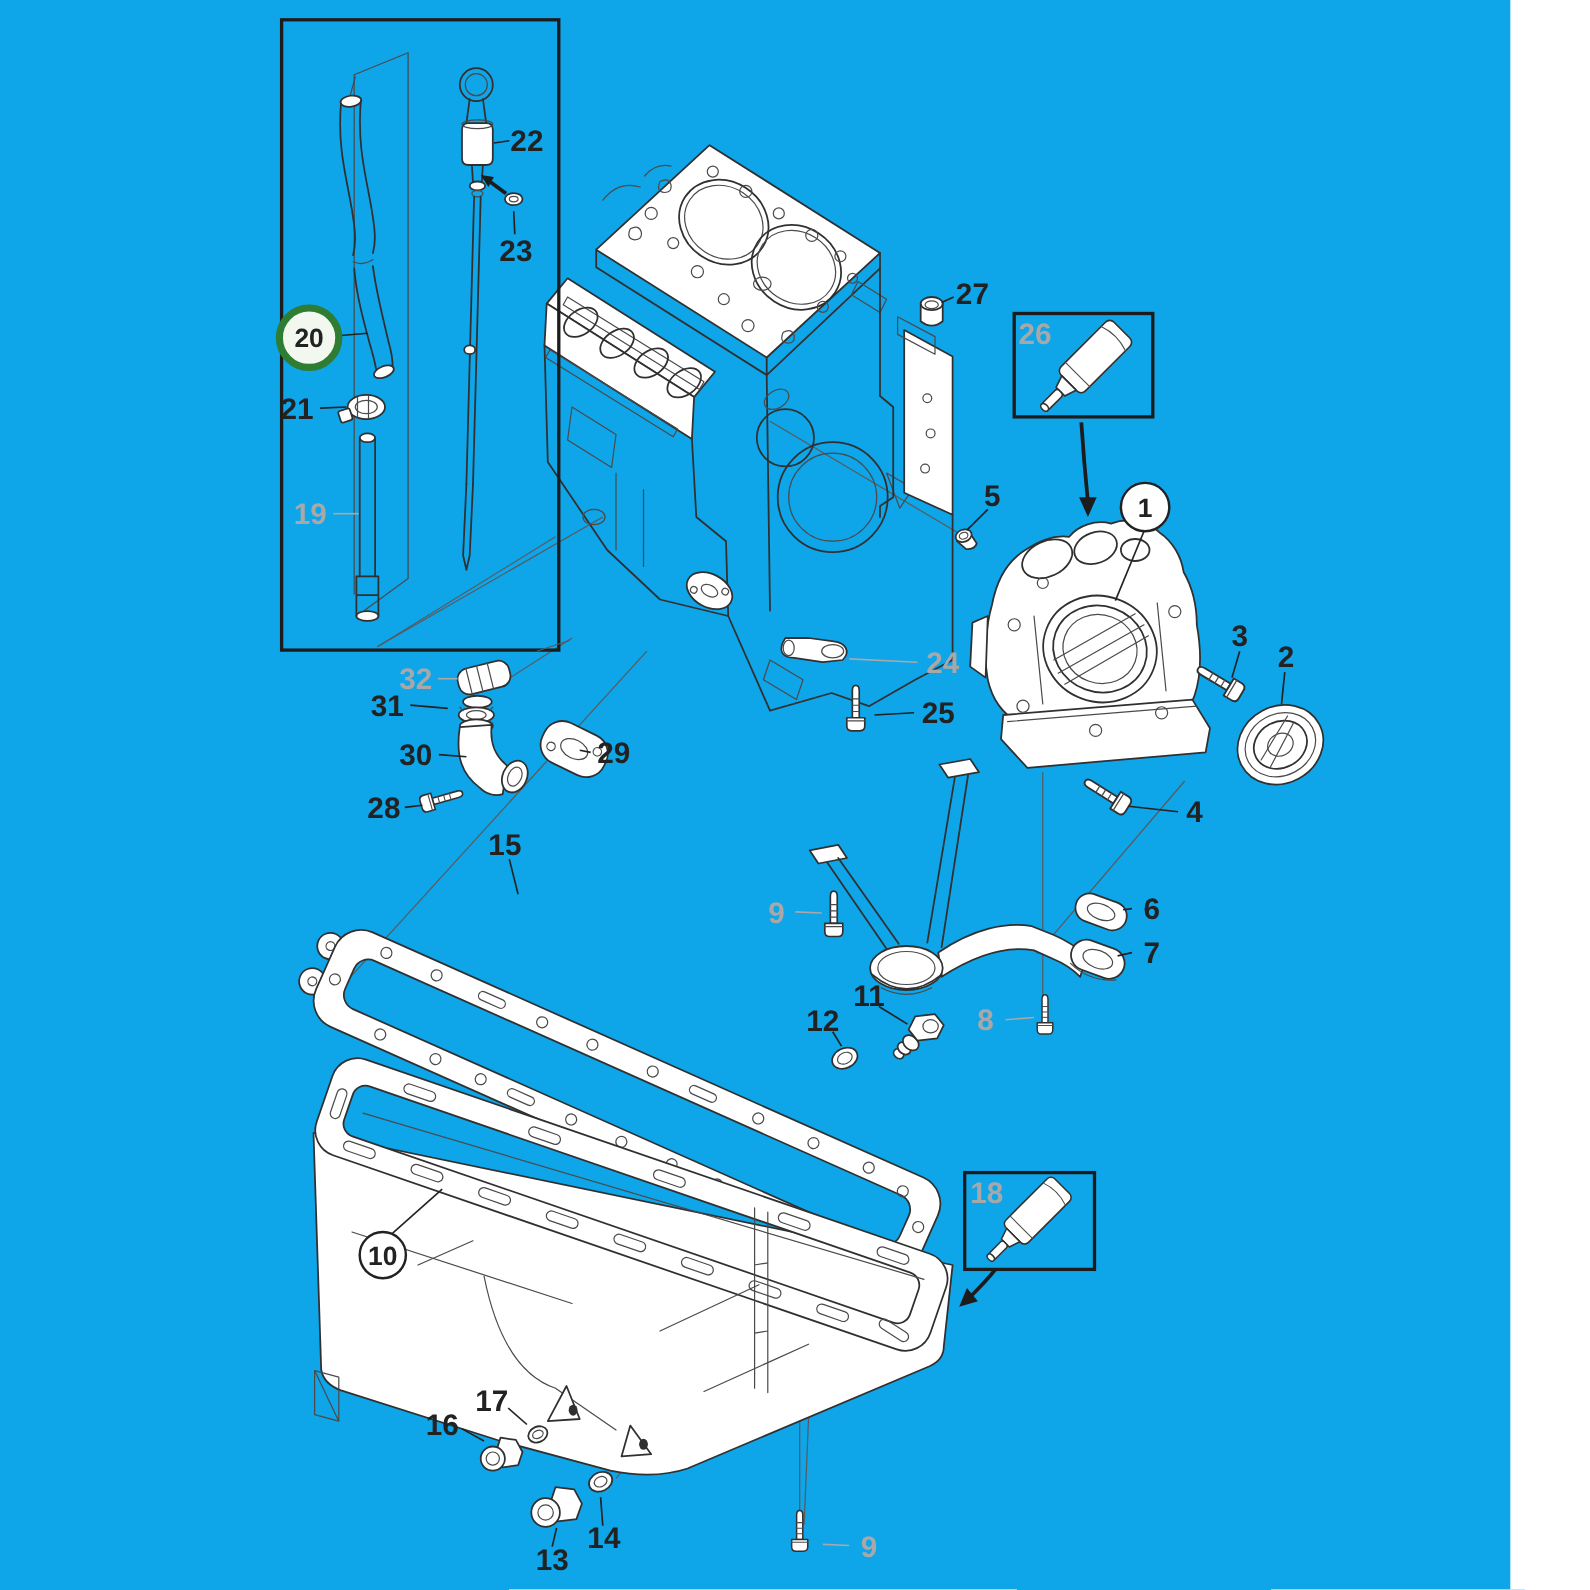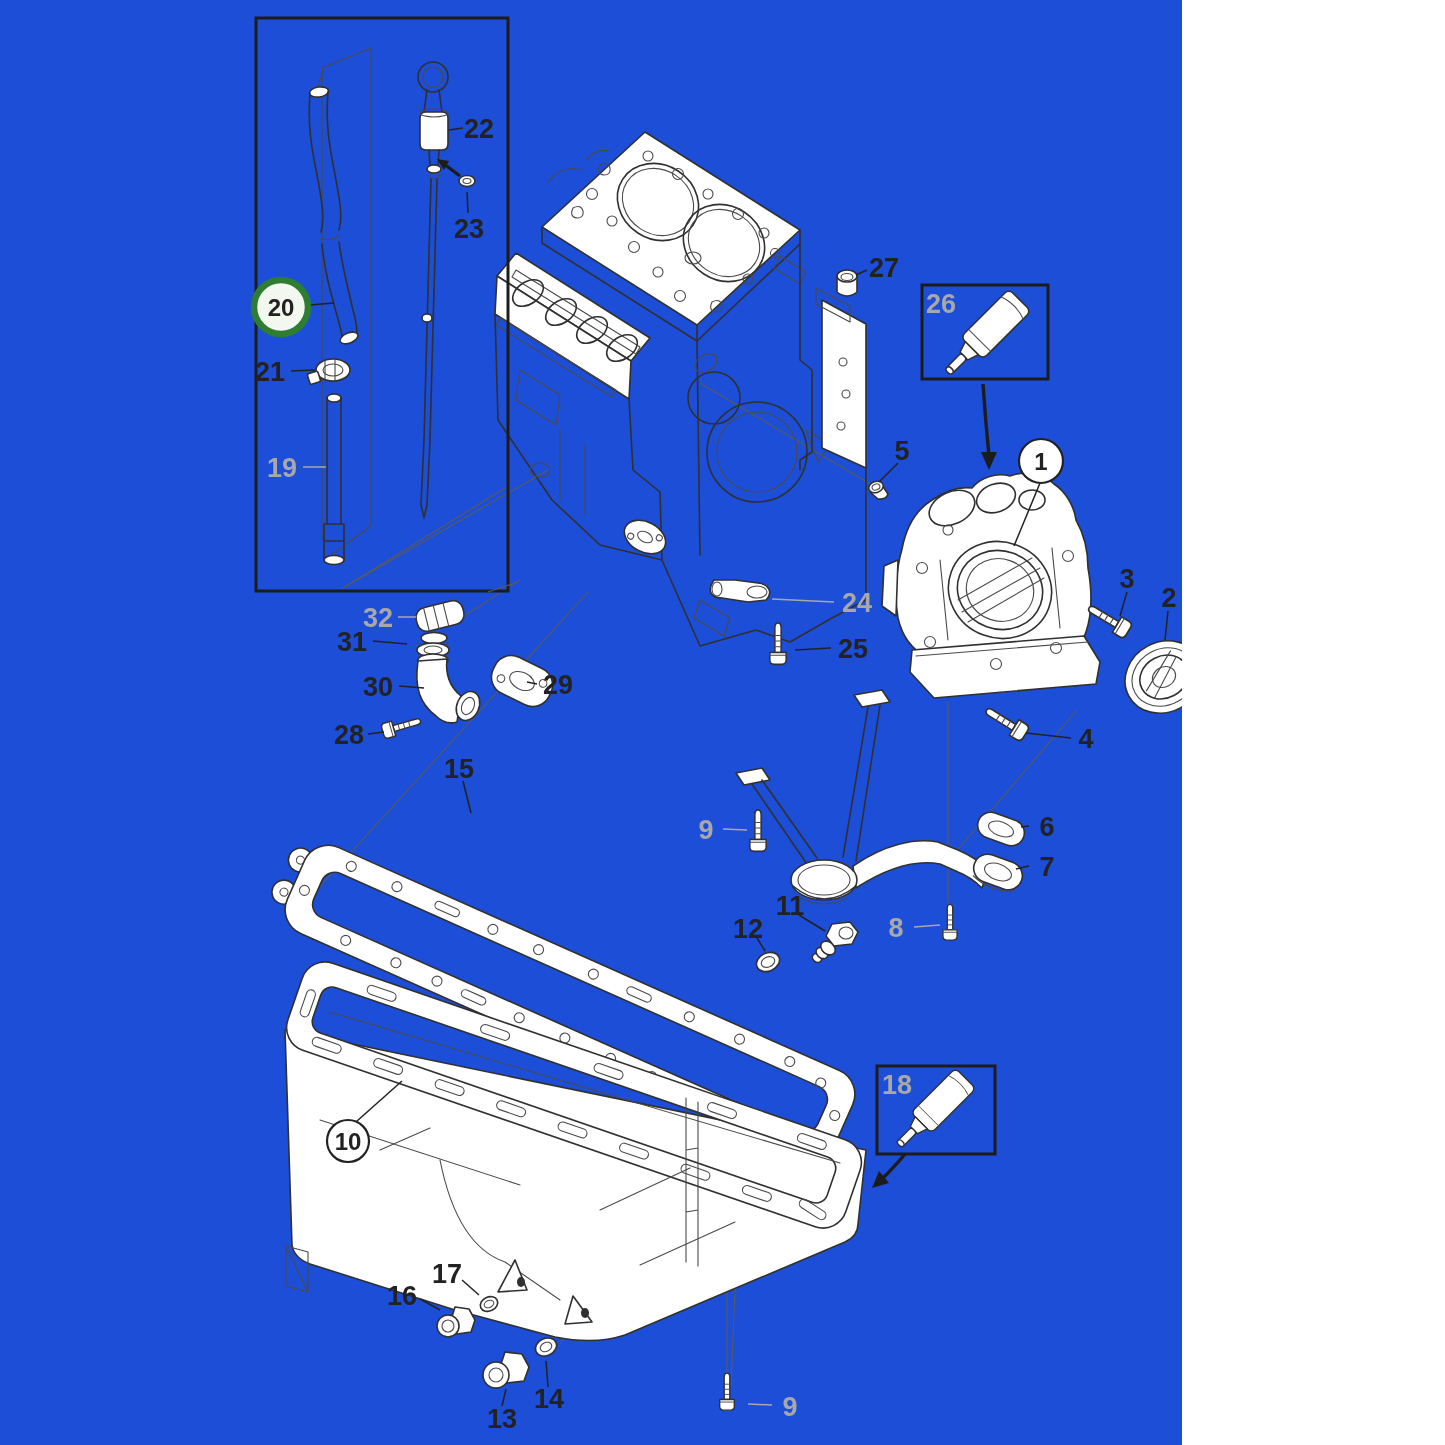--- a/index.html
+++ b/index.html
@@ -1,16 +1,16 @@
 <!DOCTYPE html>
 <html><head>
 <meta charset="utf-8">
 <style>
   html,body{margin:0;padding:0;background:#fff;}
-  .canvas{position:relative;width:1182px;height:1445px;background:#1d4ed8;overflow:hidden;
+  .canvas{position:relative;width:1373px;height:1445px;background:#0ea5e9;overflow:hidden;
           font-family:"Liberation Sans", sans-serif;}
   svg{position:absolute;left:0;top:0;}
   .art{stroke:#303030;fill:none;stroke-width:1.6;stroke-linecap:round;stroke-linejoin:round;}
   .thin{stroke-width:1.1;stroke:#4a4a4a;}
   .w{fill:#ffffff;}
   .dark{fill:#303030;stroke:none;}
   .boxline{stroke:#1c1c1c;stroke-width:3;fill:none;}
   .proj{stroke:#5a5a5a;stroke-width:1.1;fill:none;}
   .arrow{stroke:#1c1c1c;stroke-width:3.4;fill:none;}
   .ah{fill:#1c1c1c;stroke:none;}

